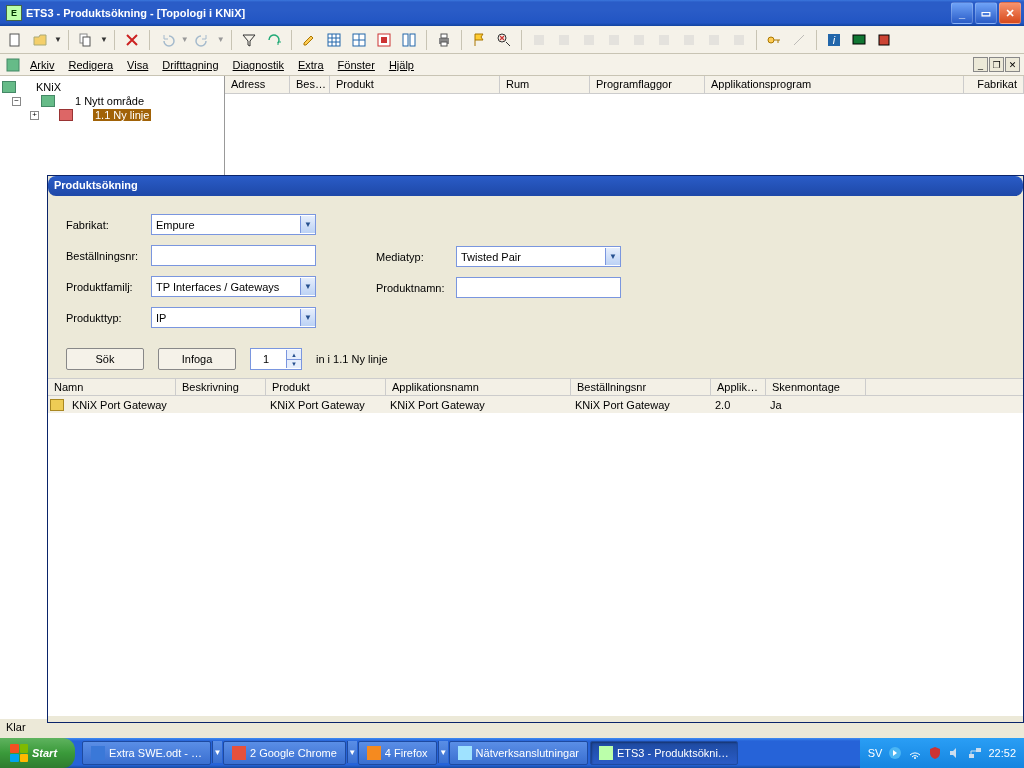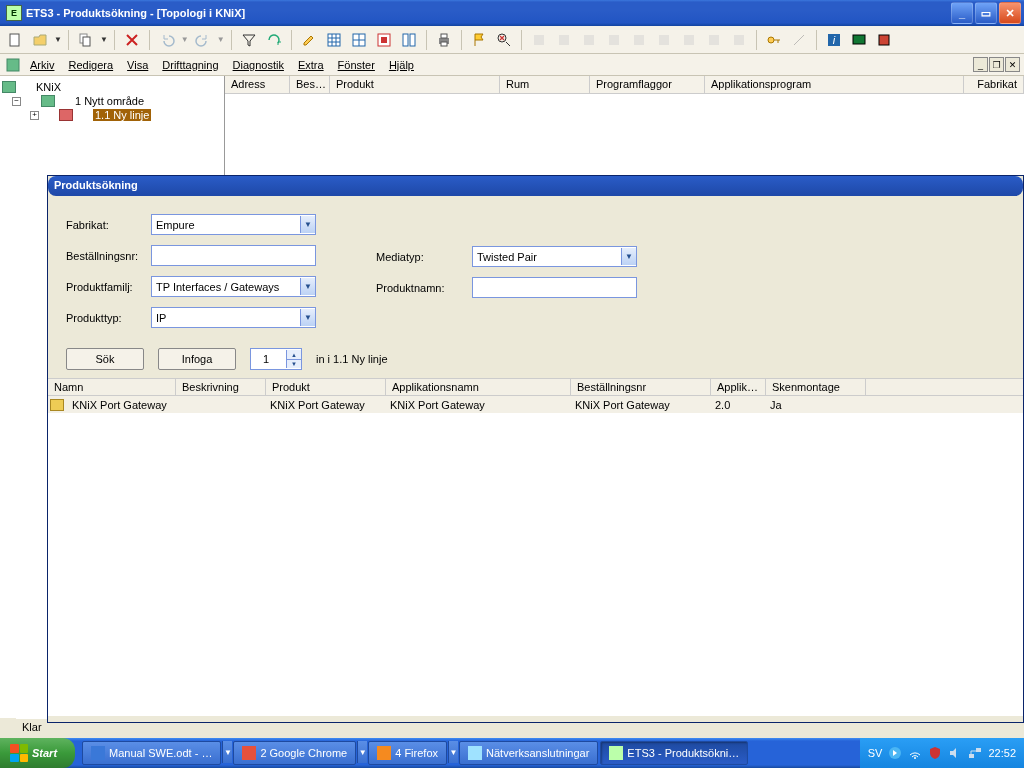--- a/index.html
+++ b/index.html
@@ -39,40 +39,40 @@
   .colheader { height:18px; background:#f5f2e9; border-bottom:1px solid #ccc; display:flex; }
   .colheader div { border-right:1px solid #ccc; padding:2px 6px; color:#000; background:#f5f2e9; }
   .listbody { flex:1; background:#fff; }
 
   
   .dialog { position:absolute; left:47px; top:175px; width:977px; height:548px; border:1px solid #0a246a; background:#ece9d8; }
   .dlg-title { height:20px; background: linear-gradient(to bottom,#2a5cc7,#1e48a8); color:#fff; font-weight:bold; padding:3px 6px; font-size:11px;border-radius:8px; }
   .dlg-body { padding: 18px 18px 6px 18px; background:#ece9d8; }
   .formrow { display:flex; align-items:center; margin-bottom:10px; }
   .formrow label { width:85px; color:#000; }
-  .formrow .col2 { width:96px; color:#000; }
+  .formrow .col2 { width:80px; color:#000; }
   .winput, .wselect { height:21px; border:1px solid #7a96df; background:#fff; padding:0 4px; }
   .wselect { display:flex; align-items:center; justify-content:space-between; }
   .wselect .arrow { width:15px;height:17px;background:linear-gradient(to bottom,#e6eefc,#bcd2f5);border-left:1px solid #7a96df;display:flex;align-items:center;justify-content:center;color:#26508f;font-size:8px; margin-right:-4px;}
   .btn { height:22px; border:1px solid #888; background:#f5f2e9; padding:0 18px; border-radius:2px; }
   .spinner { display:flex; width:52px; height:22px; border:1px solid #7a96df; background:#fff; align-items:center; }
   .spinner input { border:0; width:30px; text-align:center; outline:none; font-size:11px; }
   .spinner .spbtns { display:flex; flex-direction:column; margin-left:auto; }
   .spinner .spbtns div { width:15px;height:9px;background:#e6eefc;border-left:1px solid #7a96df;display:flex;align-items:center;justify-content:center;font-size:6px;color:#26508f; }
   .spinner .spbtns div + div { border-top:1px solid #7a96df; }
 
   .results-head { height:18px; display:flex; background:#f3f0e6; border-top:1px solid #ccc; border-bottom:1px solid #ccc; margin: 0 -18px; }
   .results-head div { border-right:1px solid #ccc; padding:2px 6px; }
   .results-body { background:#fff; margin: 0 -18px; height: 320px; }
   .results-row { display:flex; height:17px; align-items:center; background:#f3f0e6; }
   .results-row div { padding:0 6px; white-space:nowrap; overflow:hidden; }
   .ricon{width:14px;height:12px;background:#ec5;border:1px solid #a82;margin:0 2px;flex:none;}
 
   
-  .statusbar { height:20px; background:#ece9d8; border-top:1px solid #fff; padding:2px 6px; position:absolute; bottom:30px; left:16px; right:0; }
+  .statusbar { height:20px; background:#ece9d8; border-top:1px solid #fff; padding:2px 6px; position:absolute; bottom:30px; left:0; right:0; }
 
   
   .taskbar { position:absolute; bottom:0; left:0; right:0; height:30px; background:linear-gradient(to bottom,#3f8cf3 0%,#2663d8 10%,#2663d8 90%,#174aa0 100%); display:flex; align-items:center; }
   .startbtn { height:30px; padding:0 18px 0 10px; background:linear-gradient(to bottom,#5fb35f,#3a9a3a 50%,#2f7c2f); color:#fff; font-weight:bold; font-style:italic; font-size:17px; display:flex;align-items:center; border-radius:0 12px 12px 0; gap:4px;}
   .startflag{width:18px;height:18px;display:grid;grid-template-columns:1fr 1fr;grid-template-rows:1fr 1fr;gap:1px;}
   .startflag span{border-radius:1px;}
   .taskitem { height:24px; margin:0 1px; padding:0 8px; background:linear-gradient(to bottom,#5a8ee6,#3a6fd0); color:#fff; display:flex;align-items:center; gap:4px; border-radius:2px; max-width:150px; overflow:hidden; white-space:nowrap; border:1px solid #1e4aa0;}
   .taskitem.active { background:linear-gradient(to bottom,#1e4aa0,#2a5cc7); box-shadow:inset 1px 1px 2px rgba(0,0,0,.3); }
   .taskitem .ticon2{width:14px;height:14px;flex:none;}
   .tray { margin-left:auto; height:30px; background:linear-gradient(to bottom,#2a9ef5,#1585e0); display:flex;align-items:center; padding:0 8px; gap:6px; color:#fff; }
@@ -418,21 +418,21 @@
         <span style="background:#7fba00"></span>
         <span style="background:#00a4ef"></span>
         <span style="background:#ffb900"></span>
     </div>
     <span>Start</span>
   </div>
   <div style="width:6px"></div>
   <div id="taskitems" style="display:flex;">
       <div class="taskitem">
         <div class="ticon2" style="background: rgb(58, 120, 216);"></div>
-        <span>Manual SWE.odt - …</span>
+        <span>Extra SWE.odt - …</span>
       </div>
       <div class="tddrop">▼</div>
       <div class="taskitem">
         <div class="ticon2" style="background: rgb(230, 81, 59);"></div>
         <span>2 Google Chrome</span>
       </div>
       <div class="tddrop">▼</div>
       <div class="taskitem">
         <div class="ticon2" style="background: rgb(245, 138, 31);"></div>
         <span>4 Firefox</span>

